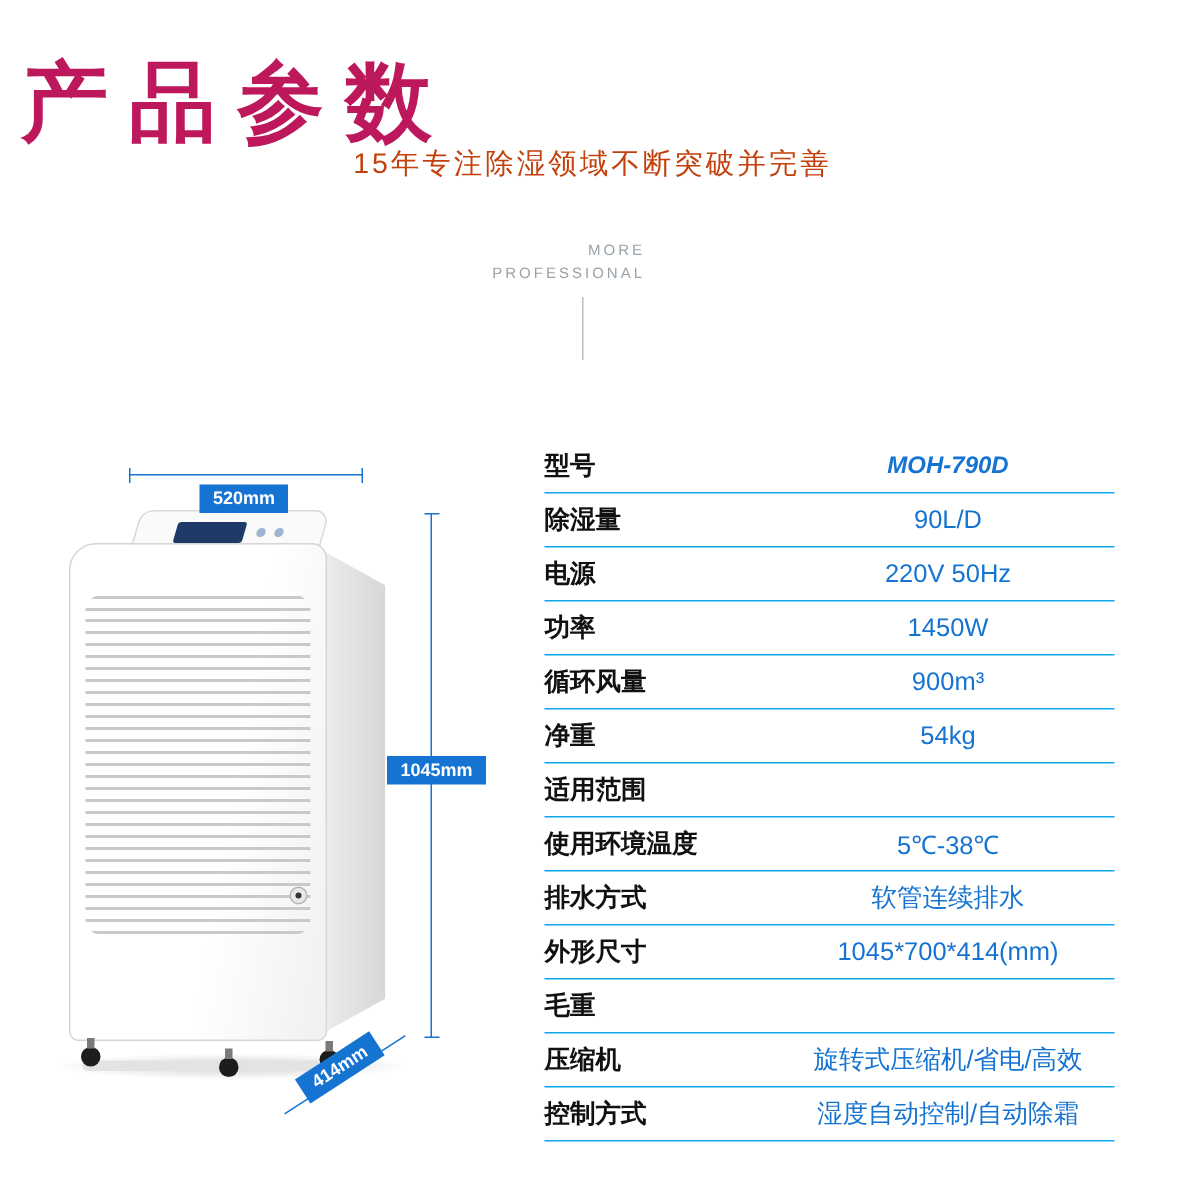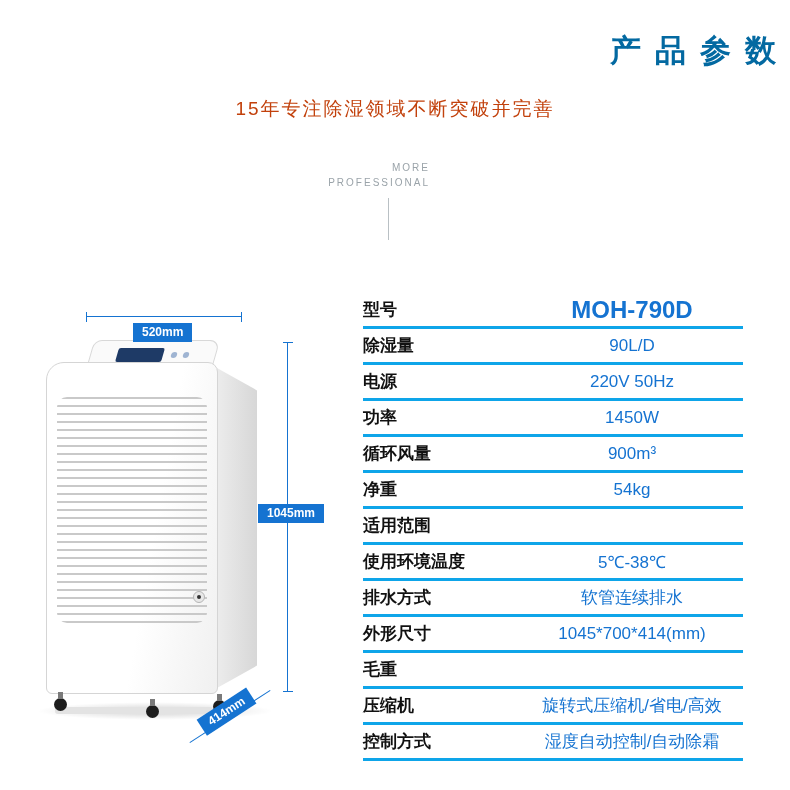--- a/index.html
+++ b/index.html
@@ -9,22 +9,22 @@
     font-family:"Liberation Sans", sans-serif;
     position:relative;
     overflow:hidden;
     color:#1a1a1a;
   }
   .page { position:absolute; inset:0; }
 
   
   .title {
     position:absolute; top:30px; left:0; width:100%;
-    text-align:right; font-size:31px; font-weight:bold;
-    letter-spacing:14px; color:#0369a1; text-indent:14px;
+    text-align:left; font-size:58px; font-weight:bold;
+    letter-spacing:14px; color:#be185d; text-indent:14px;
   }
   .subtitle {
     position:absolute; top:96px; left:0; width:100%;
     text-align:center; font-size:19px; color:#c2410c; letter-spacing:2px;
   }
   .more {
     position:absolute; top:160px; left:290px; width:140px;
     text-align:right; font-size:10px; color:#9aa3a9;
     letter-spacing:2px; line-height:15px;
   }
@@ -118,31 +118,31 @@
     white-space:nowrap; line-height:13px;
   }
   .dim-label.width  { left:133px; top:307px;margin-top:16px; }
   .dim-label.height { left:258px; top:504px; }
   .dim-label.depth  { left:197px; top:702px; transform:rotate(-33deg); }
 
   
   .specs { position:absolute; left:363px; top:293px; width:380px; }
   .spec-row {
     display:flex; align-items:center; height:36px;
-    border-bottom:3px solid #0ea5e9;
+    border-bottom:1px solid #0ea5e9;
   }
   .spec-label {
     width:158px; font-size:17px; font-weight:bold; color:#111;
     white-space:nowrap;
   }
   .spec-value {
     flex:1; text-align:center; font-size:17px; color:#1573d1;
     white-space:nowrap;
   }
-  .spec-value.model { font-size:24px; font-weight:bold; }
+  .spec-value.model { font-size:16px; font-weight:bold;font-style:italic; }
 </style>
 </head>
 <body>
 
 <div class="page">
 
   <div class="title">产品参数</div>
   <div class="subtitle">15年专注除湿领域不断突破并完善</div>
   <div class="more">
     <div>MORE</div>

